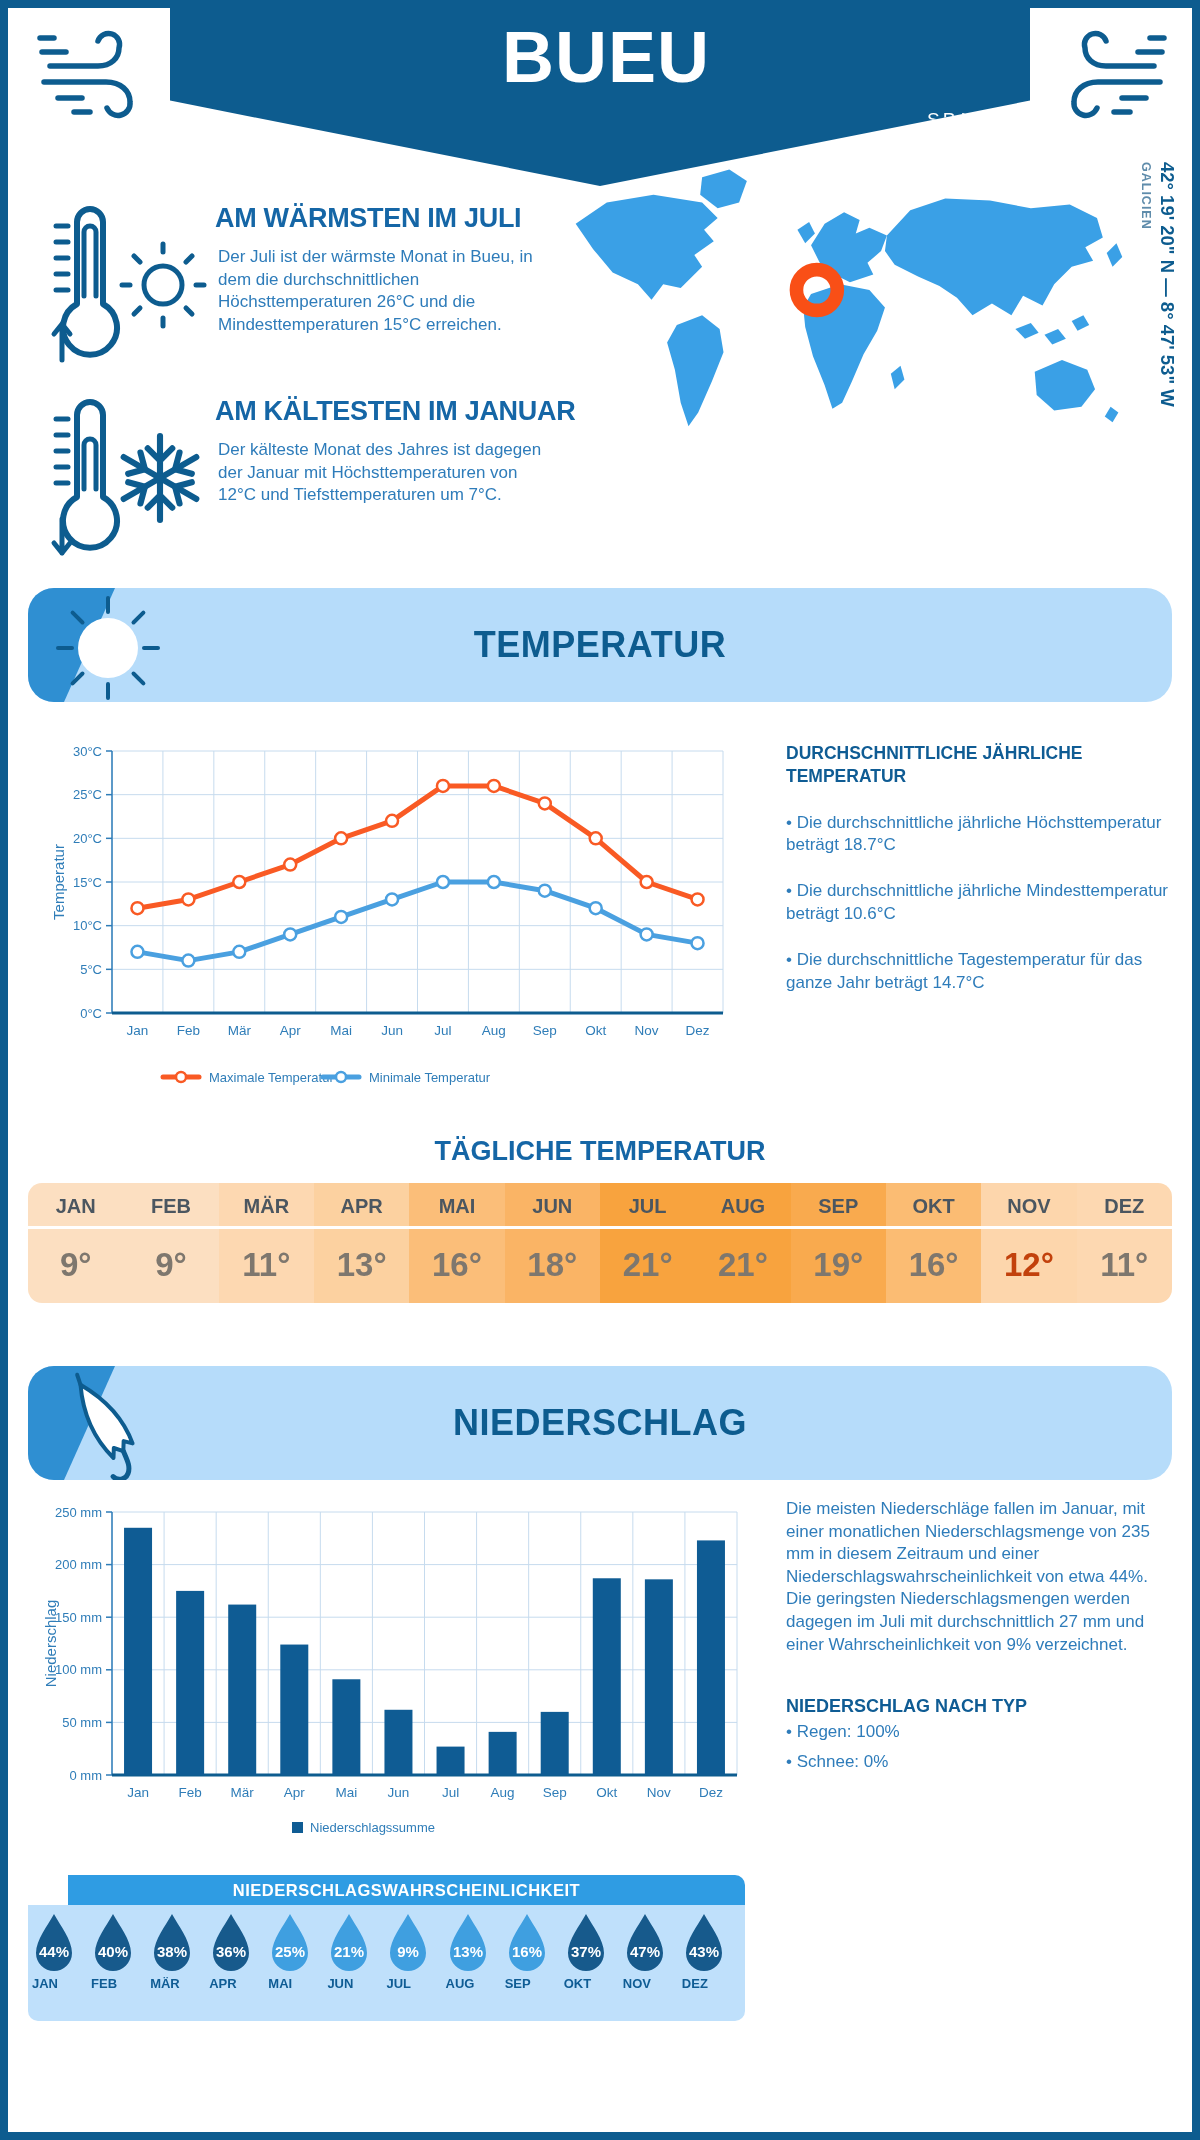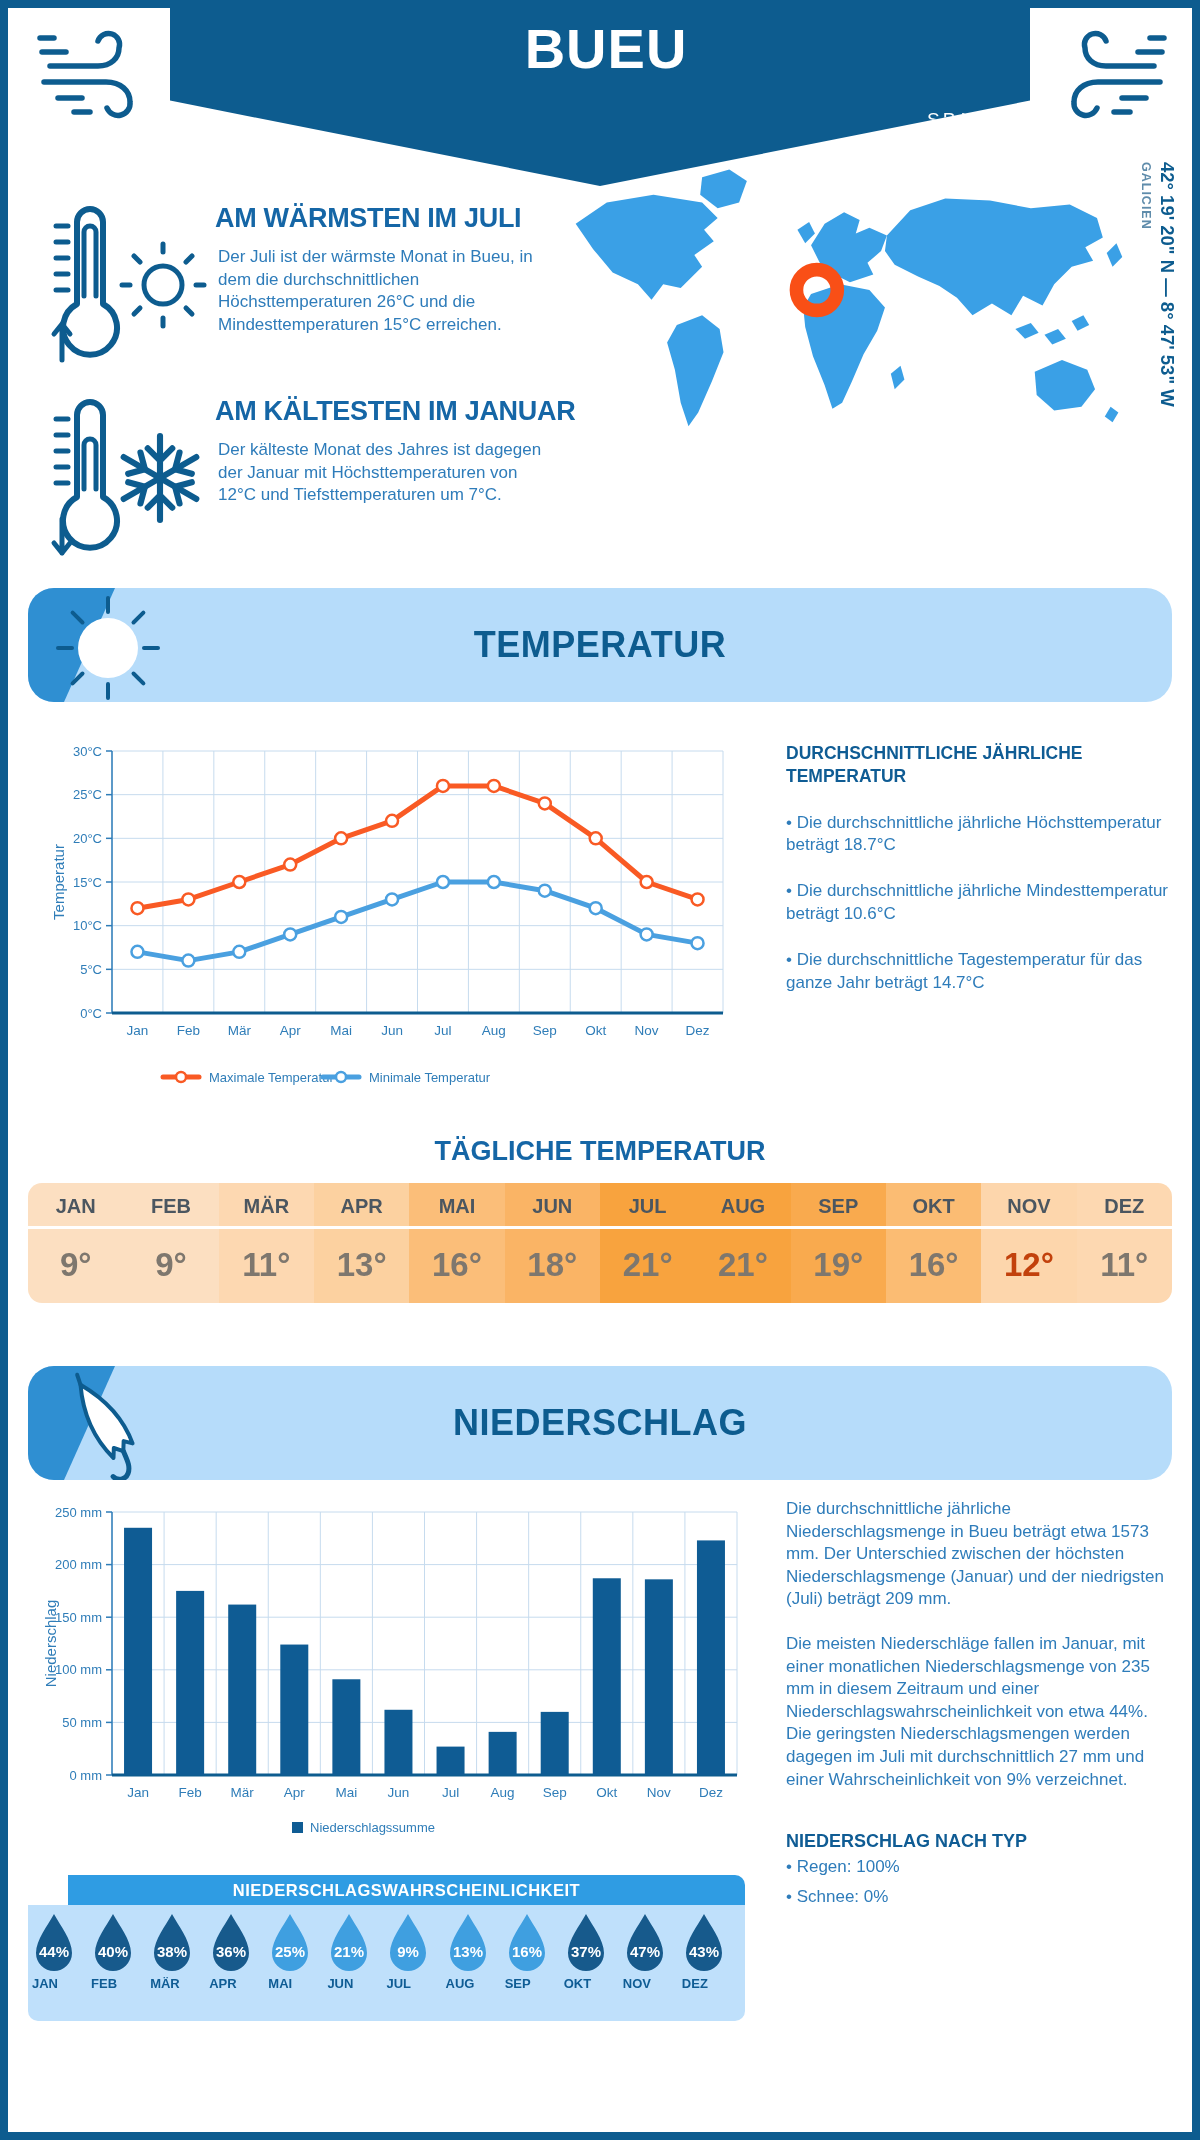--- a/index.html
+++ b/index.html
@@ -4,21 +4,21 @@
 <style>
   html,body{margin:0;padding:0;background:#e8edf1;}
   .page{position:relative;width:1200px;height:2140px;background:#ffffff;
         font-family:"Liberation Sans",sans-serif;overflow:hidden;}
   .frame{position:absolute;inset:0;border:8px solid #0d5c8f;pointer-events:none;z-index:60;}
 
   
   .banner{position:absolute;left:170px;top:8px;width:860px;height:178px;background:#0d5c8f;
           clip-path:polygon(0 0,100% 0,100% 52%,50% 100%,0 52%);z-index:5;}
   .banner .city{position:absolute;left:0;right:0;top:8px;text-align:center;color:#fff;
-                font-size:56px;font-weight:700;letter-spacing:1px;padding-left:12px;}
+                font-size:72px;font-weight:700;letter-spacing:1px;padding-left:12px;}
   .banner .country{position:absolute;left:0;right:0;top:101px;text-align:right;color:#fff;
                    font-size:19px;font-weight:400;letter-spacing:3px;}
   .wind{position:absolute;top:22px;}
   .wind.left{left:34px;}
   .wind.right{left:1058px;transform:scaleX(-1);}
 
   
   .hl-title{position:absolute;left:215px;width:560px;font-size:27px;font-weight:700;
             color:#1566a6;letter-spacing:-0.3px;}
   .hl-body{position:absolute;left:218px;width:336px;font-size:17px;line-height:1.33;color:#2e7cba;}
@@ -432,21 +432,20 @@
       <rect x="448.625" y="233.868" width="28" height="43.132000000000005" fill="#0f5c94"></rect>
       <rect x="500.70833333333337" y="213.88" width="28" height="63.12" fill="#0f5c94"></rect>
       <rect x="552.7916666666667" y="80.27600000000001" width="28" height="196.724" fill="#0f5c94"></rect>
       <rect x="604.875" y="81.328" width="28" height="195.672" fill="#0f5c94"></rect>
       <rect x="656.9583333333334" y="42.403999999999996" width="28" height="234.596" fill="#0f5c94"></rect>
       <rect x="252" y="324" width="11" height="11" fill="#0f5c94"></rect>
       <text x="270" y="334" fill="#2f7db8" font-size="13">Niederschlagssumme</text>
     </svg>
 
   <div class="rcol" style="top:1498px;">
-    <p>Die durchschnittliche jährliche Niederschlagsmenge in Bueu beträgt etwa 1573 mm. Der Unterschied zwischen der höchsten Niederschlagsmenge (Januar) und der niedrigsten (Juli) beträgt 209 mm.</p>
     <p>Die meisten Niederschläge fallen im Januar, mit einer monatlichen Niederschlagsmenge von 235 mm in diesem Zeitraum und einer Niederschlagswahrscheinlichkeit von etwa 44%. Die geringsten Niederschlagsmengen werden dagegen im Juli mit durchschnittlich 27 mm und einer Wahrscheinlichkeit von 9% verzeichnet.</p>
     <div class="ptype-h">NIEDERSCHLAG NACH TYP</div>
     <div class="ptype-item">• Regen: 100%</div>
     <div class="ptype-item">• Schnee: 0%</div>
   </div>
 
   <div class="prob">
     <div class="prob-head">NIEDERSCHLAGSWAHRSCHEINLICHKEIT</div>
     <div class="prob-body" id="prob-drops">
         <div class="drop-col">

